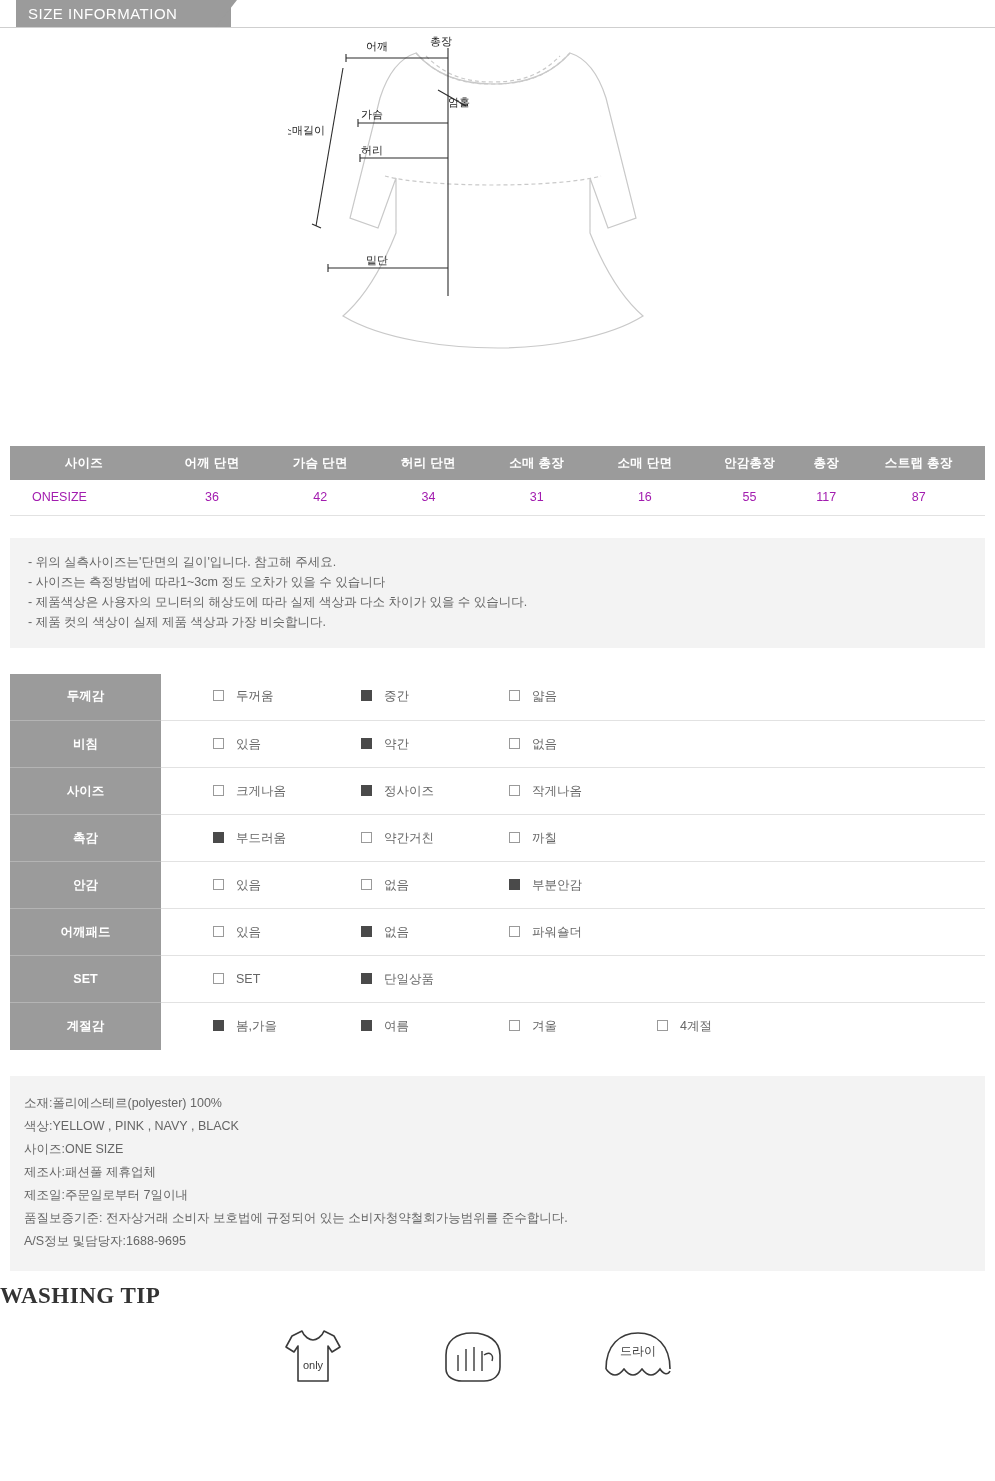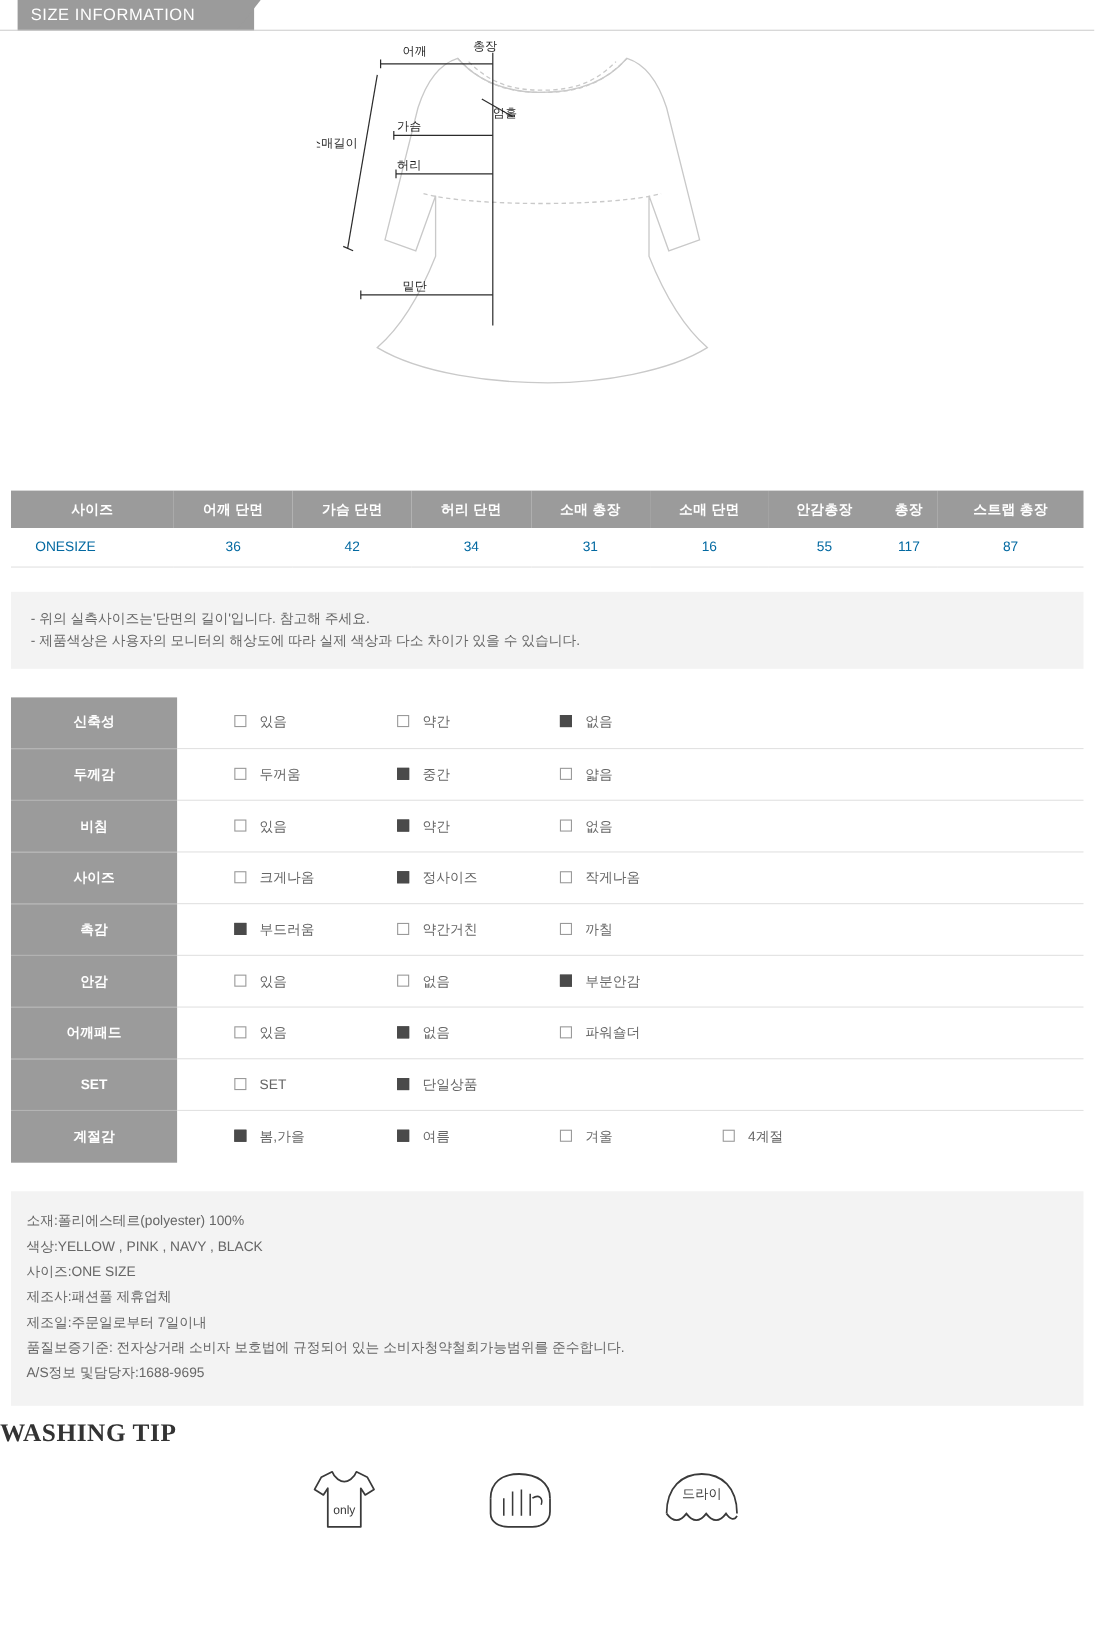--- a/index.html
+++ b/index.html
@@ -68,21 +68,21 @@
     color: #fff;
     font-size: 12.5px;
     font-weight: bold;
     height: 34px;
     text-align: center;
     letter-spacing: 0.3px;
   }
   .size-table tbody td {
     height: 35px;
     text-align: center;
-    color: #0369a1;
+    color: #a21caf;
     border-bottom: 1px solid #e2e2e2;
     font-size: 12.5px;
   }
   .size-table tbody td.first-col { text-align: left; padding-left: 22px; }
 
   
   .notes {
     width: 975px;
     margin: 22px auto 0;
     background: #f3f3f3;
@@ -247,29 +247,27 @@
       <td>16</td>
       <td>55</td>
       <td>117</td>
       <td>87</td>
     </tr>
   </tbody>
 </table>
 
 <div class="notes">
   <div>- 위의 실측사이즈는'단면의 길이'입니다. 참고해 주세요.</div>
+  <div>- 사이즈는 측정방법에 따라1~3cm 정도 오차가 있을 수 있습니다</div>
   <div>- 제품색상은 사용자의 모니터의 해상도에 따라 실제 색상과 다소 차이가 있을 수 있습니다.</div>
+  <div>- 제품 컷의 색상이 실제 제품 색상과 가장 비슷합니다.</div>
 </div>
 
 <table class="attr-table">
   <tbody>
-      <tr>
-        <td class="attr-label">신축성</td>
-        <td class="attr-opts"><span class="opt"><span class="box"></span><span>있음</span></span><span class="opt"><span class="box"></span><span>약간</span></span><span class="opt"><span class="box on"></span><span>없음</span></span></td>
-      </tr>
       <tr>
         <td class="attr-label">두께감</td>
         <td class="attr-opts"><span class="opt"><span class="box"></span><span>두꺼움</span></span><span class="opt"><span class="box on"></span><span>중간</span></span><span class="opt"><span class="box"></span><span>얇음</span></span></td>
       </tr>
       <tr>
         <td class="attr-label">비침</td>
         <td class="attr-opts"><span class="opt"><span class="box"></span><span>있음</span></span><span class="opt"><span class="box on"></span><span>약간</span></span><span class="opt"><span class="box"></span><span>없음</span></span></td>
       </tr>
       <tr>
         <td class="attr-label">사이즈</td>

